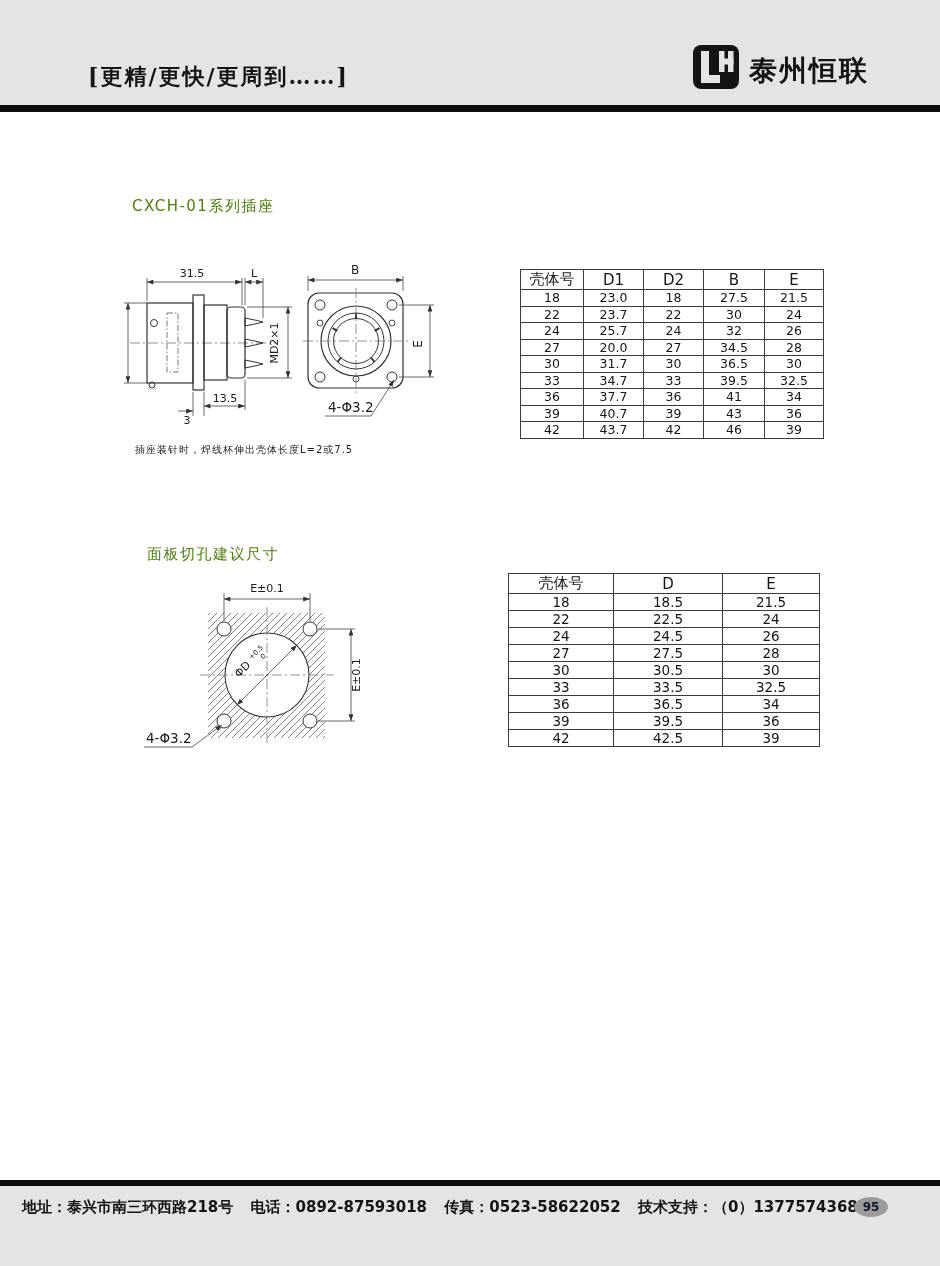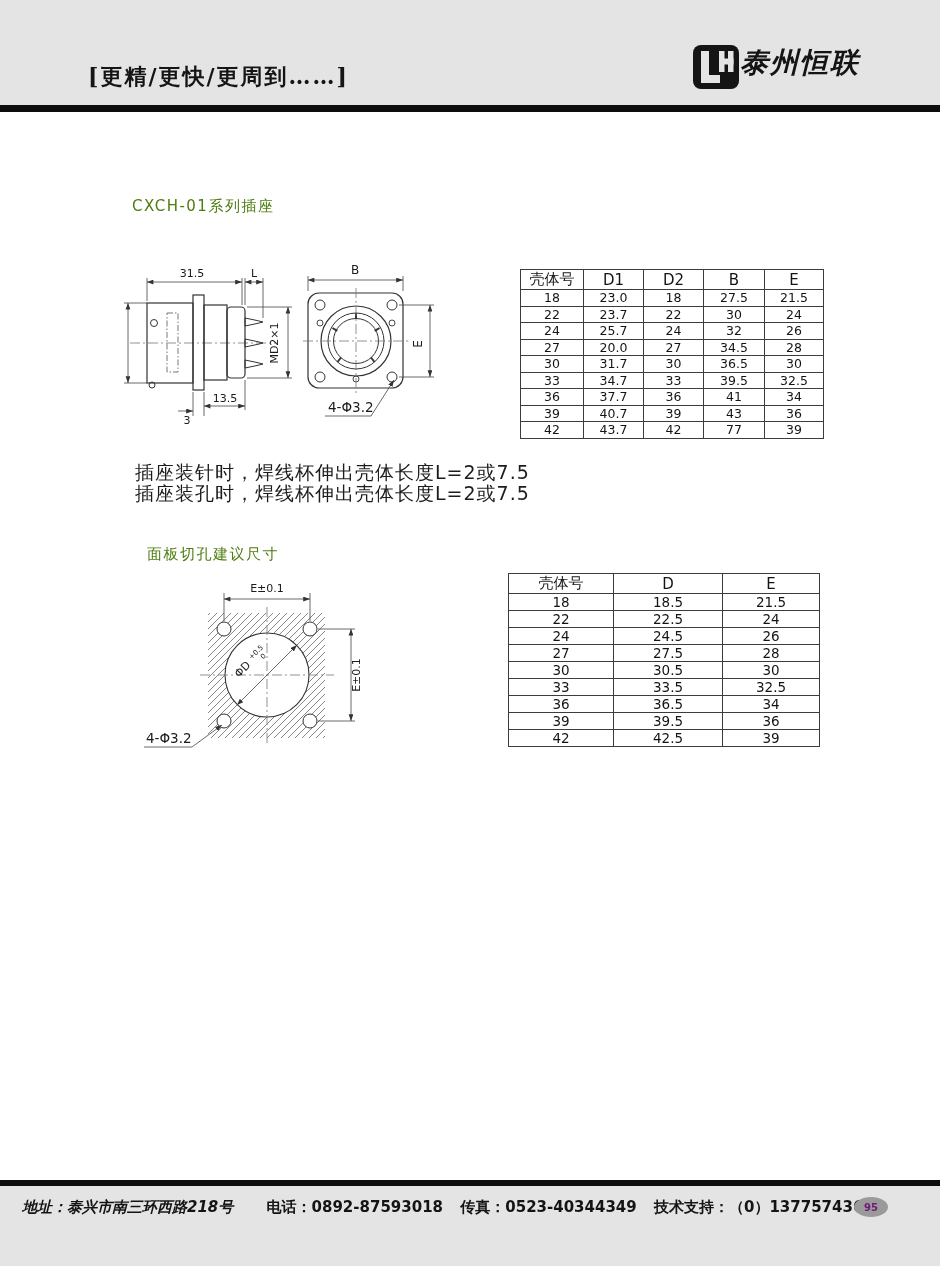--- a/index.html
+++ b/index.html
@@ -4,28 +4,28 @@
 <style>
   html,body{margin:0;padding:0;background:#fff;}
   .page{position:relative;width:940px;height:1266px;background:#ffffff;overflow:hidden;
         font-family:"DejaVu Sans","Liberation Sans",sans-serif;color:#111;}
 
   
   .band-top{position:absolute;left:0;top:0;width:940px;height:105px;background:#e4e4e4;
             border-bottom:7px solid #0d0d0d;box-sizing:content-box;}
   .slogan{position:absolute;left:88px;top:62px;font-family:"DejaVu Serif","Liberation Serif",serif;
           font-size:22px;font-weight:700;letter-spacing:2px;color:#151515;white-space:nowrap;}
-  .logo{position:absolute;left:692px;top:44px;display:flex;align-items:flex-start;font-style:italic;}
+  .logo{position:absolute;left:692px;top:44px;display:flex;align-items:flex-end;gap:9px;}
   .brand{font-size:28px;font-weight:bold;letter-spacing:2px;color:#141414;}
 
   
   .sec-title{position:absolute;font-size:15px;letter-spacing:1.5px;color:#4d7c0f;}
   #title1{left:132px;top:197px;}
   #title2{left:147px;top:545px;}
-  .notes{position:absolute;left:135px;top:462px;font-size:19px;line-height:21px;
+  .notes{position:absolute;left:135px;top:439px;font-size:10px;line-height:21px;
          letter-spacing:1px;color:#1c1c1c;}
 
   
   table.dtable{position:absolute;border-collapse:collapse;table-layout:fixed;background:#fff;}
   table.dtable th,table.dtable td{border:1px solid #3c3c3c;text-align:center;vertical-align:middle;
          padding:0;height:15.5px;font-weight:normal;color:#141414;}
   table.dtable th{font-size:15px;}
   table.dtable td{font-size:12.5px;}
   #table1{left:520px;top:269px;width:298px;}
   #table1 th:nth-child(1){width:62px}#table1 th:nth-child(2){width:59px}
@@ -42,23 +42,23 @@
   #draw-front{left:295px;top:256px;}
   #draw-panel{left:138px;top:573px;}
   svg text{fill:#1a1a1a;}
 
   
   .band-bottom{position:absolute;left:0;top:1180px;width:940px;height:80px;background:#e4e4e4;
                border-top:6px solid #0d0d0d;}
   .footer-line{position:absolute;left:22px;top:1198px;font-size:15px;font-weight:bold;
                color:#141414;white-space:nowrap;}
   .footer-line span{margin-right:12px;}
-  .footer-line .addr{margin-right:28px;font-style:italic;}
+  .footer-line .addr{margin-right:12px;}
   .page-badge{position:absolute;left:854px;top:1197px;width:34px;height:20px;border-radius:50%;
-              background:#9a9a9a;color:#701a75;font-size:10px;font-weight:bold;
+              background:#9a9a9a;color:#0f172a;font-size:12px;font-weight:bold;
               display:flex;align-items:center;justify-content:center;}
 </style>
 </head>
 <body>
 
 <div class="page">
 
   <div class="band-top">
     <div class="slogan">[更精/更快/更周到……]</div>
     <div class="logo">
@@ -245,29 +245,28 @@
           <td>39</td>
           <td>40.7</td>
           <td>39</td>
           <td>43</td>
           <td>36</td>
         </tr>
         <tr>
           <td>42</td>
           <td>43.7</td>
           <td>42</td>
-          <td>77</td>
+          <td>46</td>
           <td>39</td>
         </tr>
       </tbody>
     </table>
 
   <div class="notes">
     <div>插座装针时，焊线杯伸出壳体长度L=2或7.5</div>
-    <div>插座装孔时，焊线杯伸出壳体长度L=2或7.5</div>
   </div>
 
   <div class="sec-title" id="title2">面板切孔建议尺寸</div>
 
   <div class="drawing" id="draw-panel">
     <svg width="250" height="190" viewBox="0 0 250 190">
       <defs>
         <marker id="m3e" markerWidth="9" markerHeight="7" refX="8.5" refY="3" orient="auto">
           <path d="M0,0 L8.5,3 L0,6 Z" fill="#333"></path>
         </marker>
@@ -369,18 +368,18 @@
           <td>42.5</td>
           <td>39</td>
         </tr>
       </tbody>
     </table>
 
   <div class="band-bottom"></div>
   <div class="footer-line">
     <span class="addr">地址：泰兴市南三环西路218号</span>
     <span>电话：0892-87593018</span>
-    <span>传真：0523-40344349</span>
+    <span>传真：0523-58622052</span>
     <span>技术支持：（0）13775743687</span>
   </div>
   <div class="page-badge">95</div>
 
 </div>
 
 </body></html>

